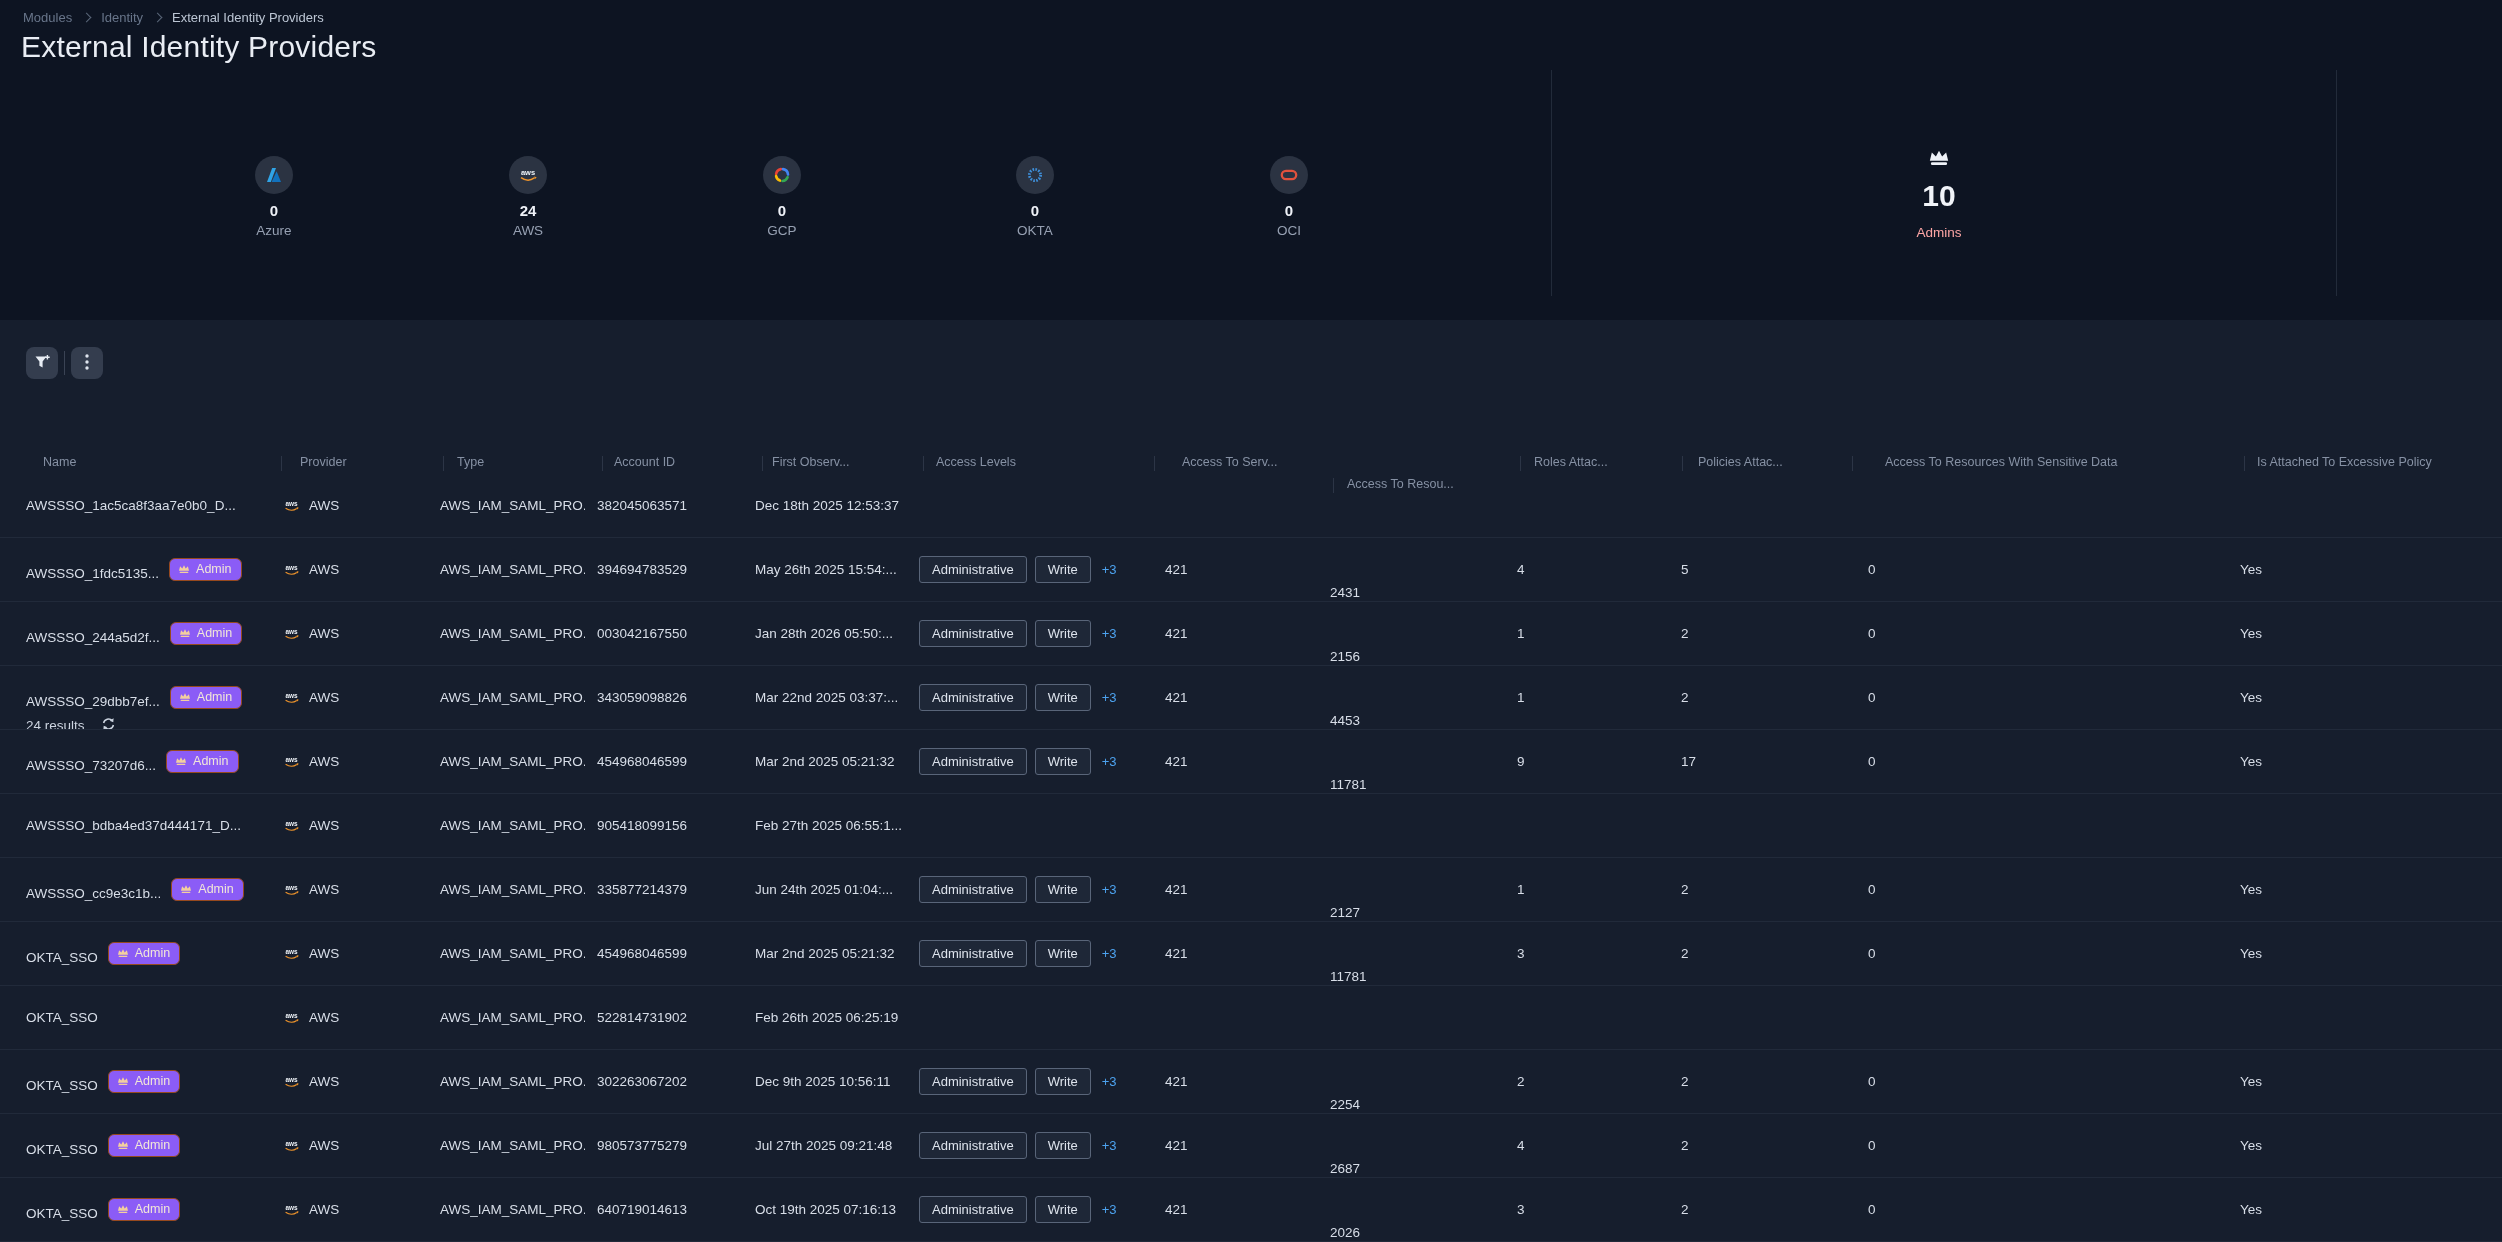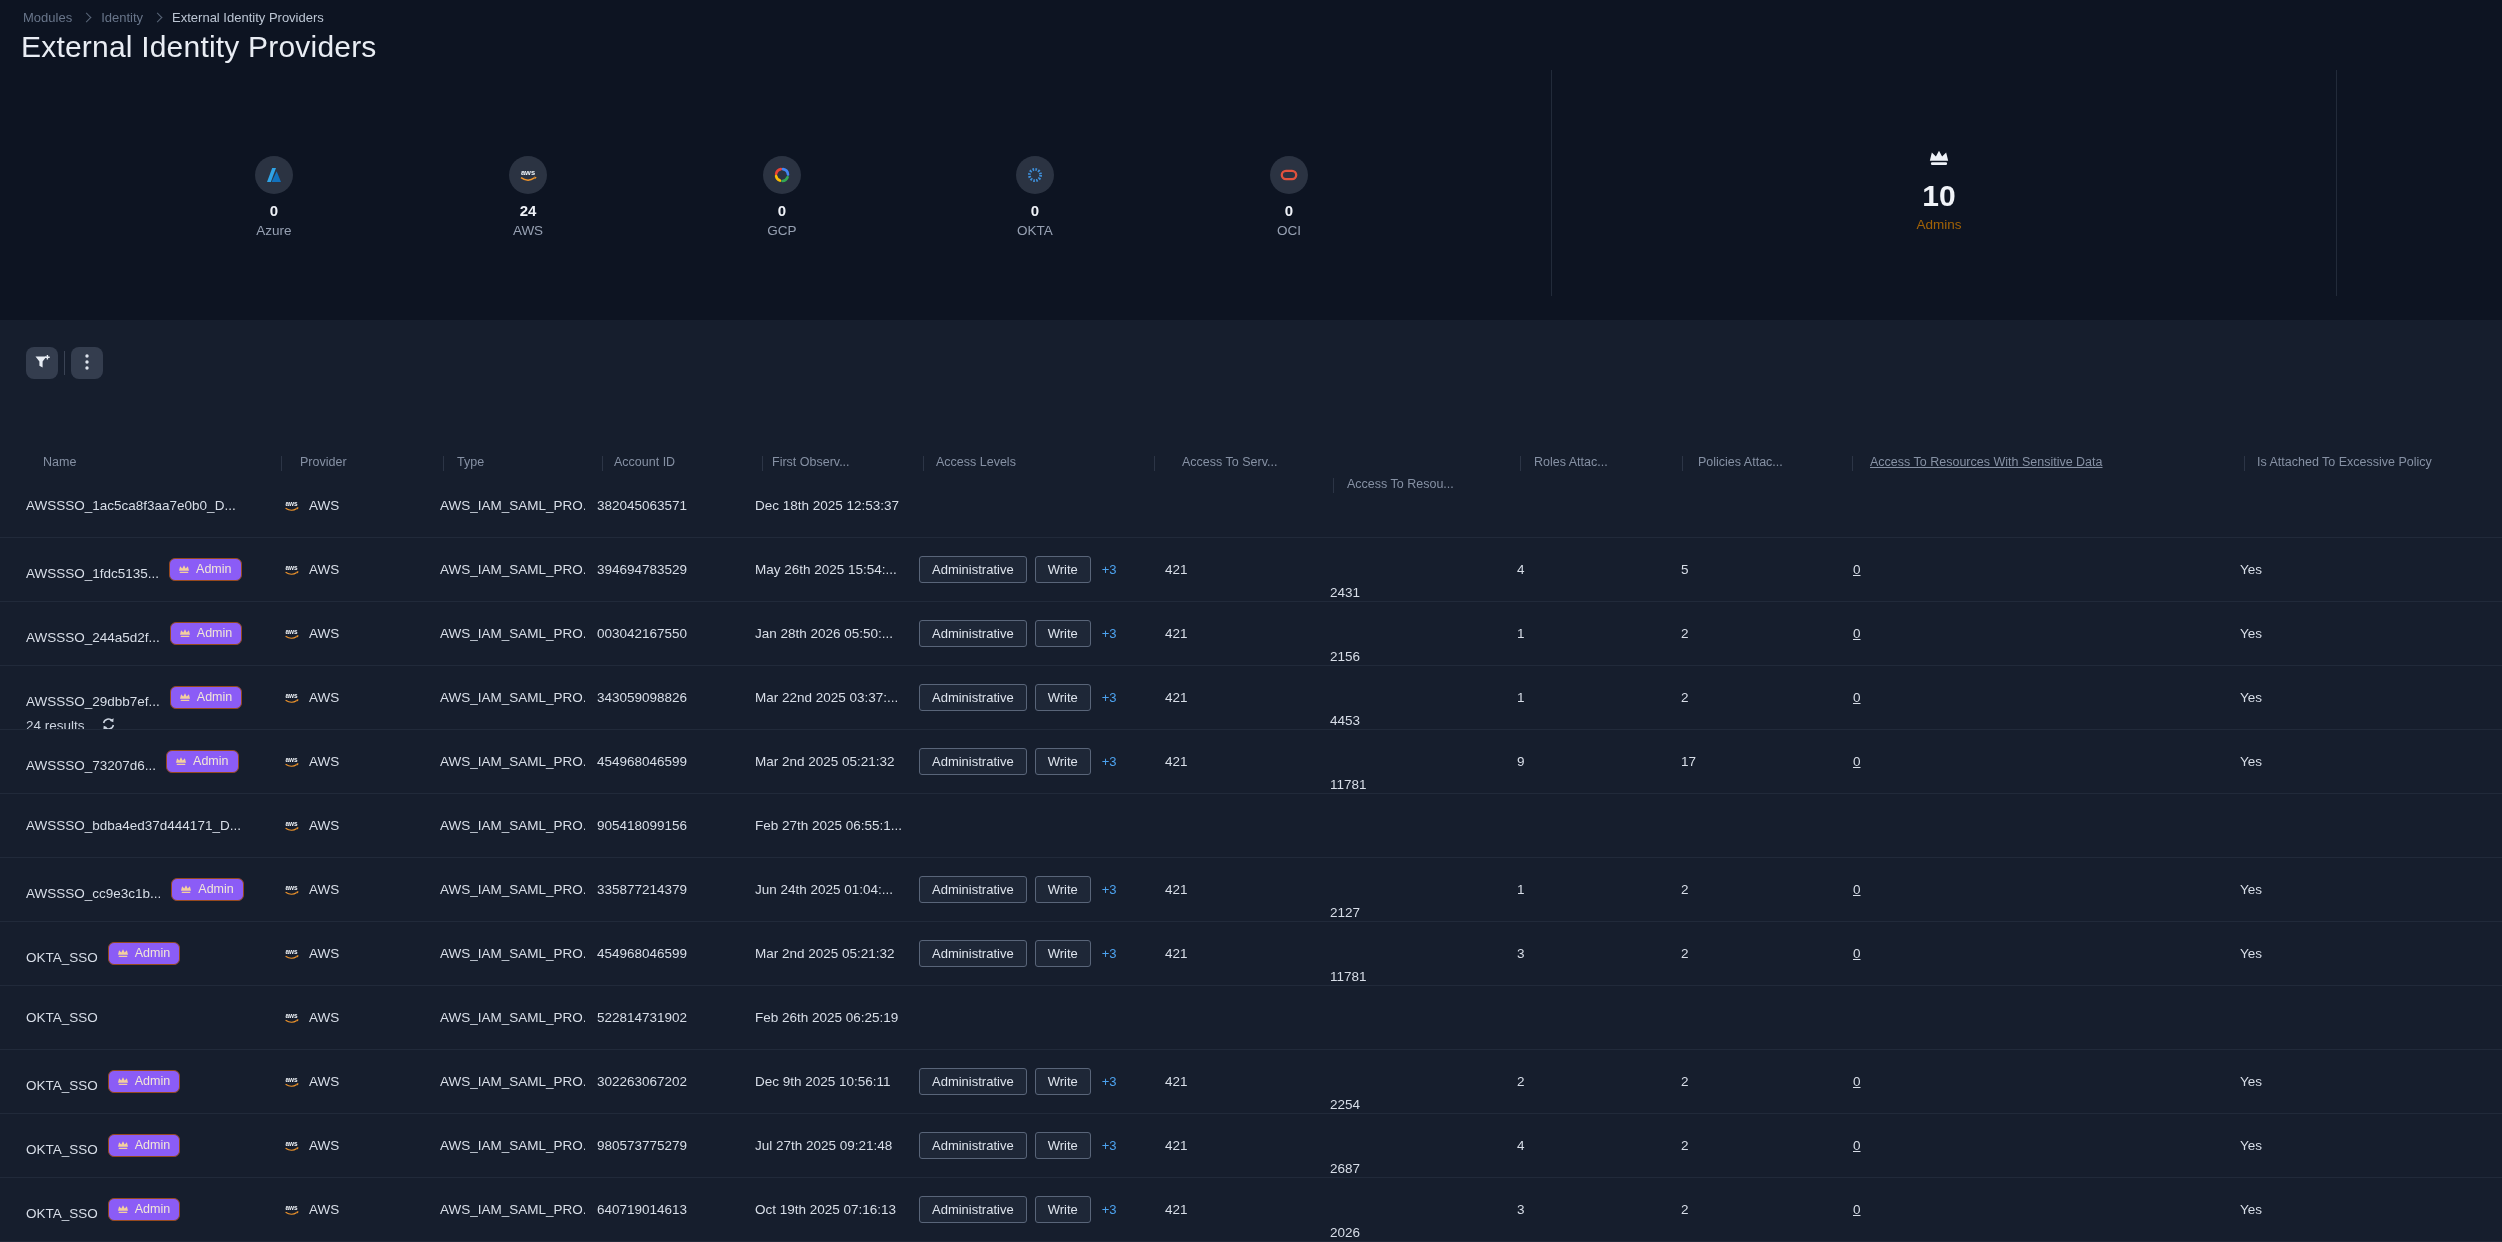--- a/index.html
+++ b/index.html
@@ -16,39 +16,39 @@
   .page-title{position:absolute;top:30px;left:21px;font-size:30px;font-weight:500;color:#e9edf4;letter-spacing:.2px;}
 
   
   .stat{position:absolute;width:130px;text-align:center;}
   .stat .icon-circle{width:38px;height:38px;border-radius:50%;background:#2b3342;margin:0 auto;display:flex;align-items:center;justify-content:center;}
   .stat .count{margin-top:8px;font-size:15px;font-weight:700;color:#eef1f7;}
   .stat .label{margin-top:4px;font-size:13.5px;color:#96a0b2;}
   .vdiv{position:absolute;top:70px;height:226px;width:1px;background:#222b3a;}
   .admins-stat{position:absolute;left:1859px;top:148px;width:160px;text-align:center;}
   .admins-stat .count{margin-top:8px;font-size:30px;font-weight:700;color:#f0f3f8;}
-  .admins-stat .label{margin-top:4px;font-size:13.5px;color:#a16207;}
+  .admins-stat .label{margin-top:12px;font-size:13.5px;color:#fca5a5;}
 
   
   .panel{position:absolute;top:320px;left:0;width:2502px;height:922px;background:#161e2d;}
   .tool-btn{position:absolute;top:27px;width:32px;height:32px;border-radius:8px;background:#343d4e;display:flex;align-items:center;justify-content:center;cursor:pointer;border:none;padding:0;}
   .filter-btn{left:26px;}
   .kebab-btn{left:71px;}
   .btn-sep{position:absolute;left:64px;top:31px;width:1px;height:24px;background:#3a4354;}
   .results-line{position:absolute;left:26px;top:397px;display:flex;align-items:center;gap:16px;font-size:13.5px;color:#ccd4e0;}
   .results-line svg{cursor:pointer;}
 
   
   .grid{display:grid;grid-template-columns:238px 162px 159px 160px 161px 231px 179px 187px 162px 170px 392px 1fr;padding-left:26px;box-sizing:border-box;}
   .thead{position:absolute;top:112px;left:17px;width:2101px;height:30px;align-items:center;}
   .th{position:relative;font-size:12.5px;color:#8691a4;white-space:nowrap;cursor:pointer;}
   .th:not(:first-child)::before{content:'';position:absolute;left:0;top:1px;height:15px;width:1px;background:#2c3546;}
   .c2{padding-left:19px;}.c3{padding-left:14px;}.c4{padding-left:12px;}.c5{padding-left:10px;}
   .c6{padding-left:13px;}.c7{padding-left:28px;}.c8{padding-left:14px;margin-top:45px;}.c9{padding-left:14px;}
-  .c10{padding-left:16px;}.c11{padding-left:18px;text-decoration:underline;}.c12{padding-left:13px;}
+  .c10{padding-left:16px;}.c11{padding-left:33px;}.c12{padding-left:13px;}
   #rows{position:absolute;top:154px;left:0;width:2502px;}
   .row{height:64px;align-items:center;border-bottom:1px solid #212a3a;cursor:pointer;}
   .td{font-size:13.5px;color:#d8dee8;white-space:nowrap;overflow:hidden;}
   .name-td{display:flex;align-items:flex-end;gap:10px;}
   .prov-td{display:flex;align-items:center;gap:9px;}
   .access-td{display:flex;align-items:center;gap:8px;overflow:visible;}
   .badge{display:inline-flex;align-items:center;gap:6px;padding:3px 9px 4px 8px;border-radius:6px;background:#8b5cf6;border:1px solid #96491e;font-size:12.5px;color:#f1e6d8;flex:none;}
   .chip{display:inline-block;padding:5px 12px;border-radius:3px;border:1px solid #596579;background:rgba(94,108,130,.12);font-size:13px;color:#dde3ec;}
   .more{font-size:13px;color:#4da3f0;margin-left:3px;cursor:pointer;}
   .aws-mini{flex:none;}

